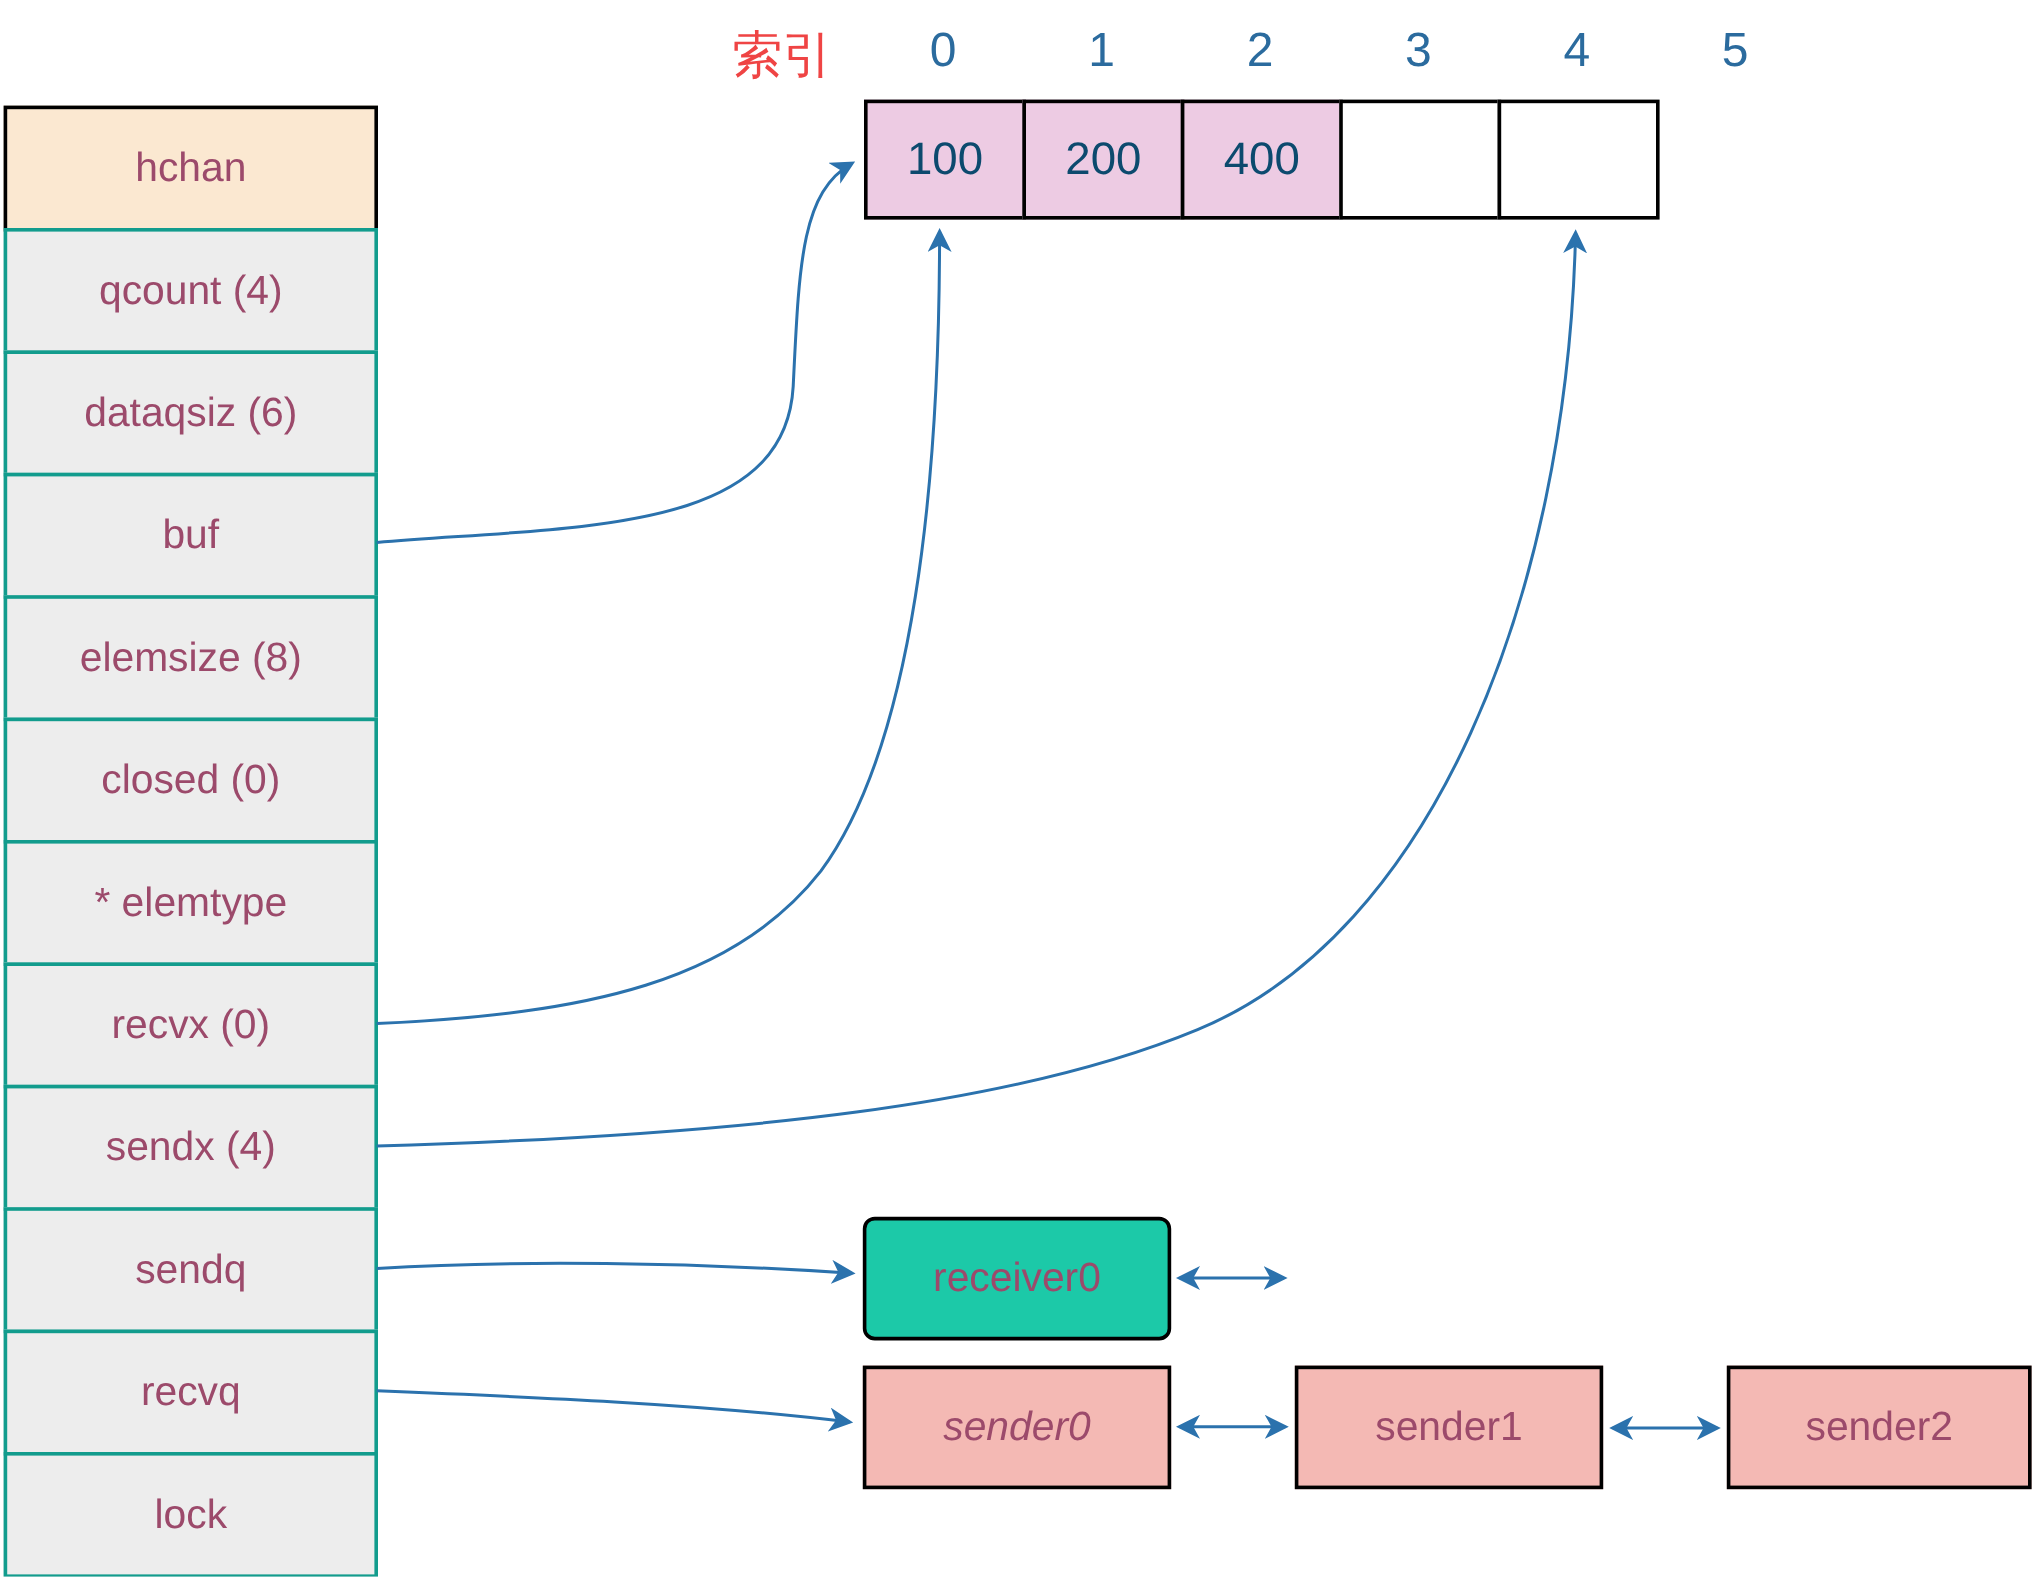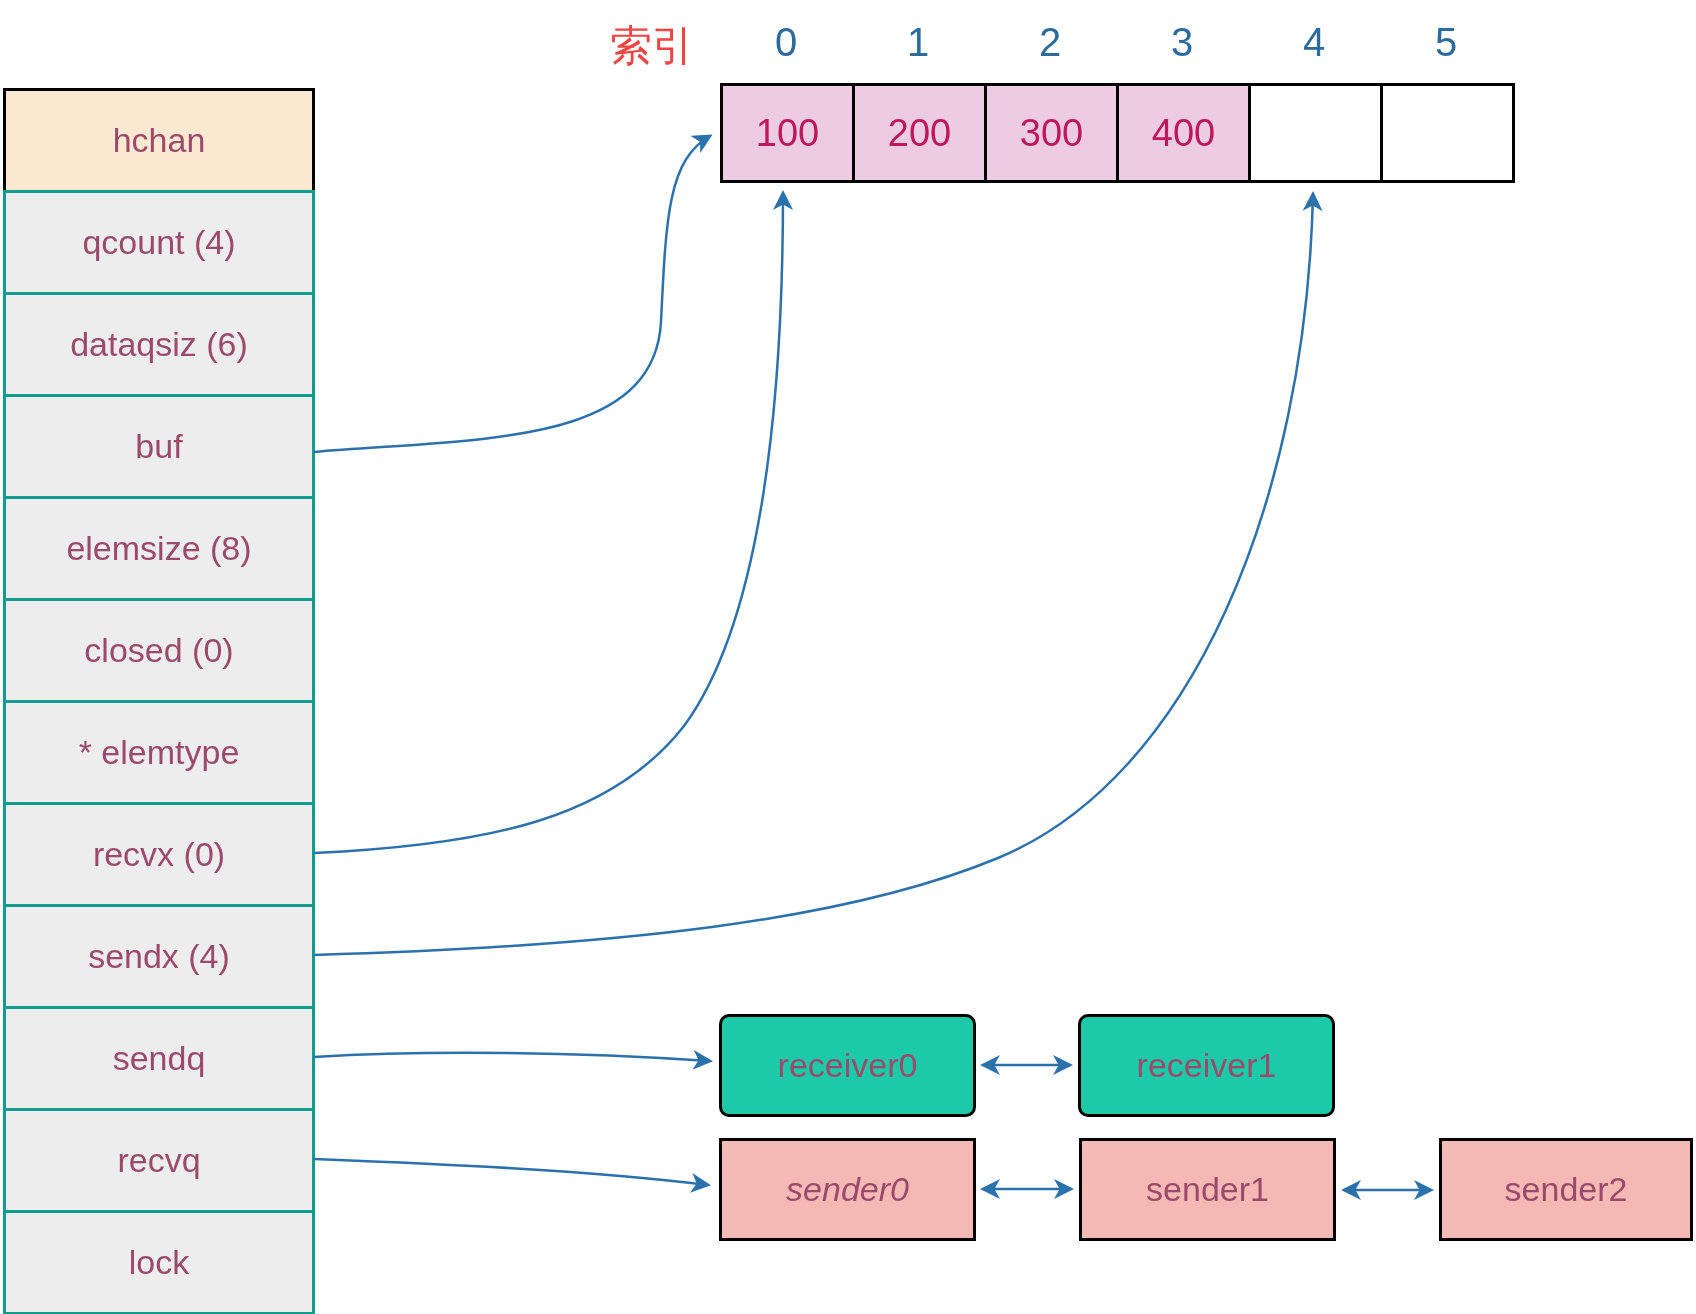--- a/index.html
+++ b/index.html
@@ -17,21 +17,21 @@
     font-size:34px; color:#9c4a6b;
   }
   .struct-row:first-child { margin-top:0; }
   .struct-row.header { border-color:#000000; background:#fbe8d1; }
   
   #buffer-array { position:absolute; left:720px; top:83px; display:flex; }
   .buf-cell {
     box-sizing:border-box; width:135px; height:100px; margin-left:-3px;
     border:3px solid #000000; background:#edcbe3;
     display:flex; align-items:center; justify-content:center;
-    font-size:38px; color:#be185d;
+    font-size:38px; color:#0c4a6e;
   }
   .buf-cell:first-child { margin-left:0; }
   .buf-cell.empty { background:#ffffff; }
   
   .idx-caption {
     position:absolute; top:18px; left:592px; width:120px; text-align:center;
     font-size:42px; color:#ef4444;
   }
   .idx-num {
     position:absolute; top:20px; width:80px; text-align:center;
@@ -73,28 +73,26 @@
   <div class="idx-num" style="left:746px;">0</div>
   <div class="idx-num" style="left:878px;">1</div>
   <div class="idx-num" style="left:1010px;">2</div>
   <div class="idx-num" style="left:1142px;">3</div>
   <div class="idx-num" style="left:1274px;">4</div>
   <div class="idx-num" style="left:1406px;">5</div>
 
   <div id="buffer-array">
     <div class="buf-cell">100</div>
     <div class="buf-cell">200</div>
-    <div class="buf-cell">300</div>
     <div class="buf-cell">400</div>
     <div class="buf-cell empty"></div>
     <div class="buf-cell empty"></div>
   </div>
 
   <div class="gobox recv" style="left:719px;  top:1014px;">receiver0</div>
-  <div class="gobox recv" style="left:1078px; top:1014px;">receiver1</div>
 
   <div class="gobox send" style="left:719px;  top:1138px;font-style:italic;">sender0</div>
   <div class="gobox send" style="left:1079px; top:1138px;">sender1</div>
   <div class="gobox send" style="left:1439px; top:1138px; width:254px;">sender2</div>
 
   <svg id="arrows-layer" width="1696" height="1314" viewBox="0 0 1696 1314">
     <defs>
       <marker id="ah" viewBox="0 0 10 10" refX="8.5" refY="5" markerWidth="8" markerHeight="8" orient="auto-start-reverse">
         <path d="M0,0 L10,5 L0,10 L2.8,5 Z" fill="#2b72ad"></path>
       </marker>

